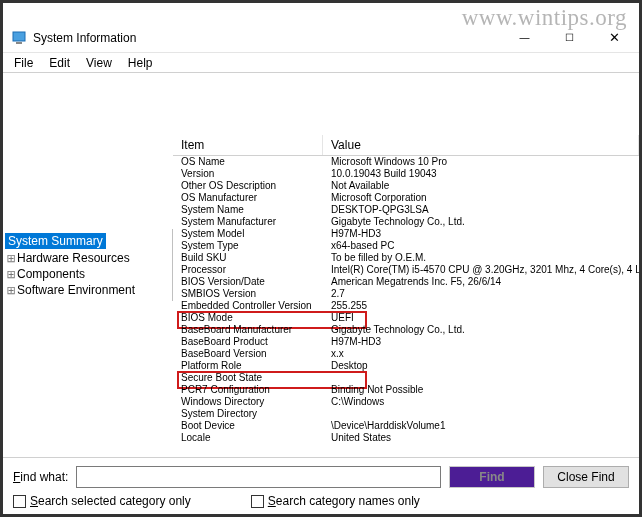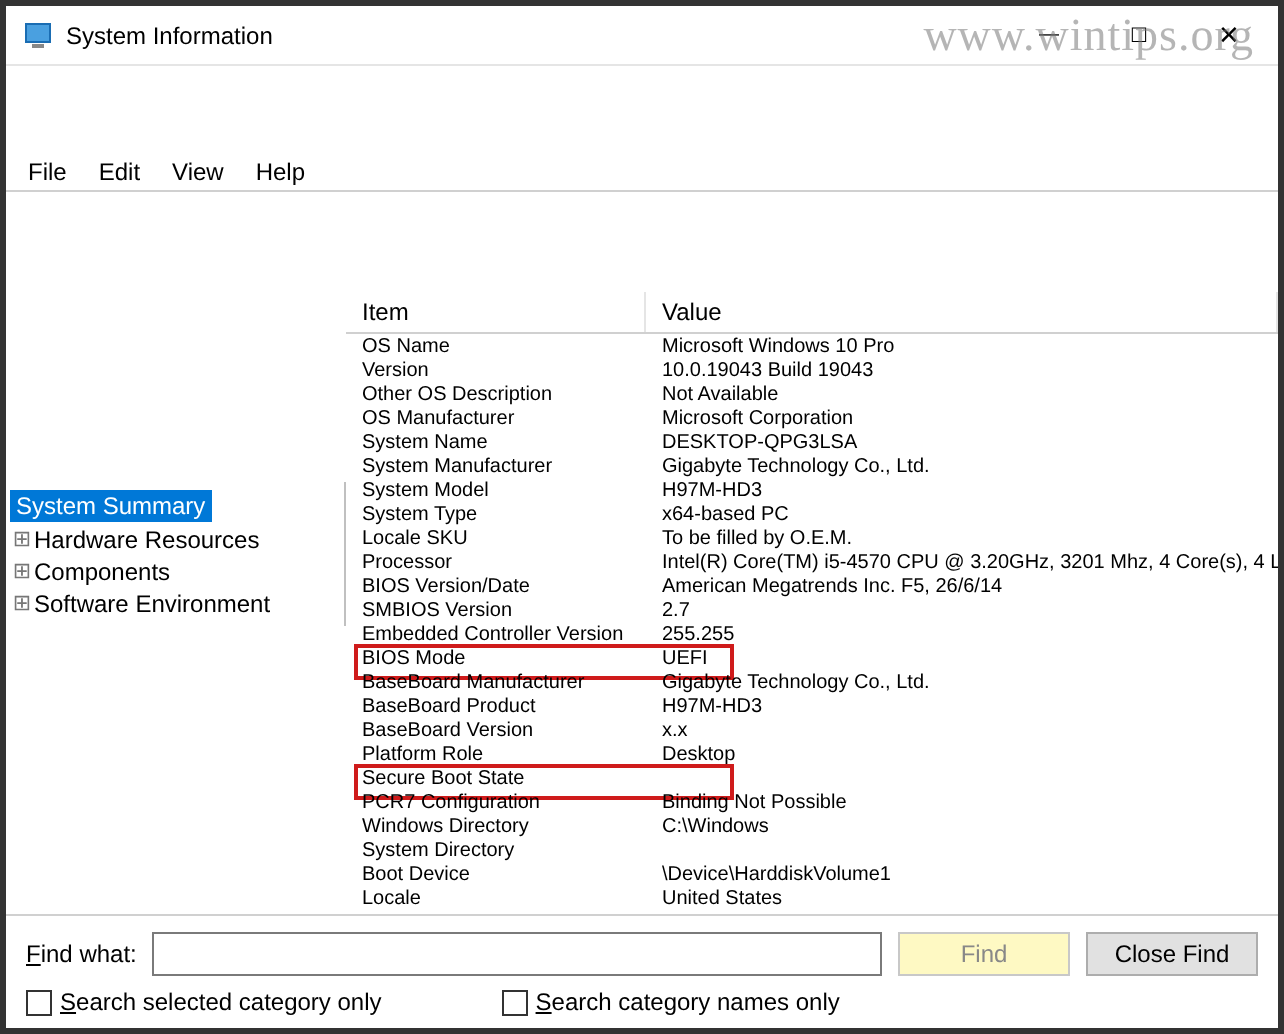--- a/index.html
+++ b/index.html
@@ -19,20 +19,21 @@
     flex-direction: column;
     background: #fff;
     position: relative;
   }
   .titlebar {
     height: 30px;
     display: flex;
     align-items: center;
     padding: 0 2px 0 8px;
     border-bottom: 1px solid #e5e5e5;
+    margin-top: 20px;
   }
   .titlebar .icon {
     width: 16px; height: 16px;
     margin-right: 6px;
   }
   .titlebar .title {
     flex: 1;
     font-size: 12px;
   }
   .winbtns { display: flex; }
@@ -44,21 +45,20 @@
     color: #000;
   }
   .closebtn { font-size: 13px; }
   .menubar {
     height: 20px;
     display: flex;
     align-items: center;
     padding: 0 4px;
     gap: 2px;
     border-bottom: 1px solid #d0d0d0;
-    margin-top: 43px;
   }
   .menu-item { padding: 1px 7px; font-size: 12px; }
   .content {
     flex: 1;
     display: flex;
     min-height: 0;
     align-items: center;
   }
   .tree {
     width: 170px;
@@ -136,21 +136,21 @@
     padding: 2px 4px;
     font-size: 12px;
   }
   .btn {
     width: 86px; height: 22px;
     border: 1px solid #adadad;
     background: #e1e1e1;
     font-size: 12px;
     display: flex; align-items: center; justify-content: center;
   }
-  .btn.disabled { color: #888; background: #fef9c3; border-color: #c8c8c8; }
+  .btn.disabled { color: #888; background: #4c1d95; border-color: #c8c8c8; font-weight: bold; }
   .checkrow {
     display: flex;
     gap: 60px;
   }
   .check {
     display: flex;
     align-items: center;
     gap: 4px;
   }
   .checkbox {
@@ -251,21 +251,21 @@
           </div>
           <div class="row">
             <div class="cell-item">System Model</div>
             <div class="cell-value">H97M-HD3</div>
           </div>
           <div class="row">
             <div class="cell-item">System Type</div>
             <div class="cell-value">x64-based PC</div>
           </div>
           <div class="row">
-            <div class="cell-item">Locale SKU</div>
+            <div class="cell-item">Build SKU</div>
             <div class="cell-value">To be filled by O.E.M.</div>
           </div>
           <div class="row">
             <div class="cell-item">Processor</div>
             <div class="cell-value">Intel(R) Core(TM) i5-4570 CPU @ 3.20GHz, 3201 Mhz, 4 Core(s), 4 L</div>
           </div>
           <div class="row">
             <div class="cell-item">BIOS Version/Date</div>
             <div class="cell-value">American Megatrends Inc. F5, 26/6/14</div>
           </div>

